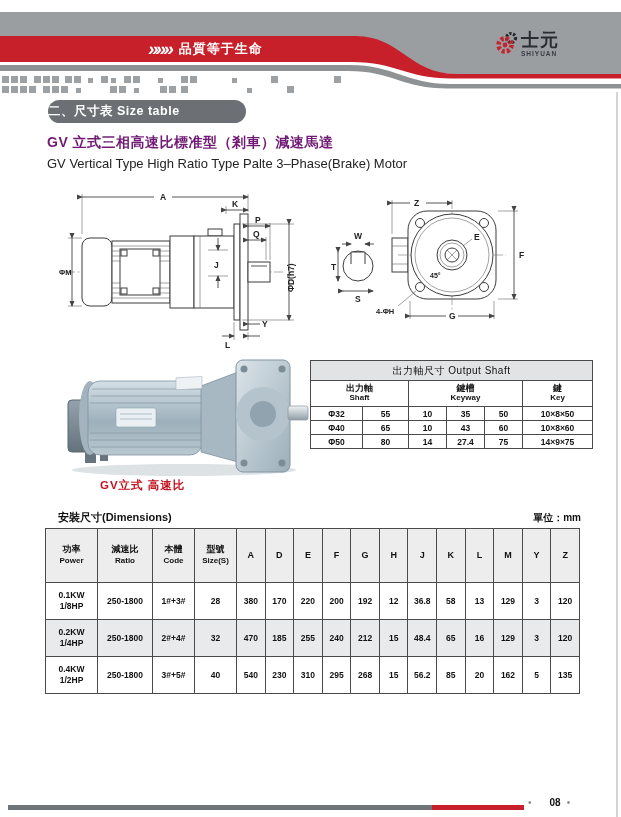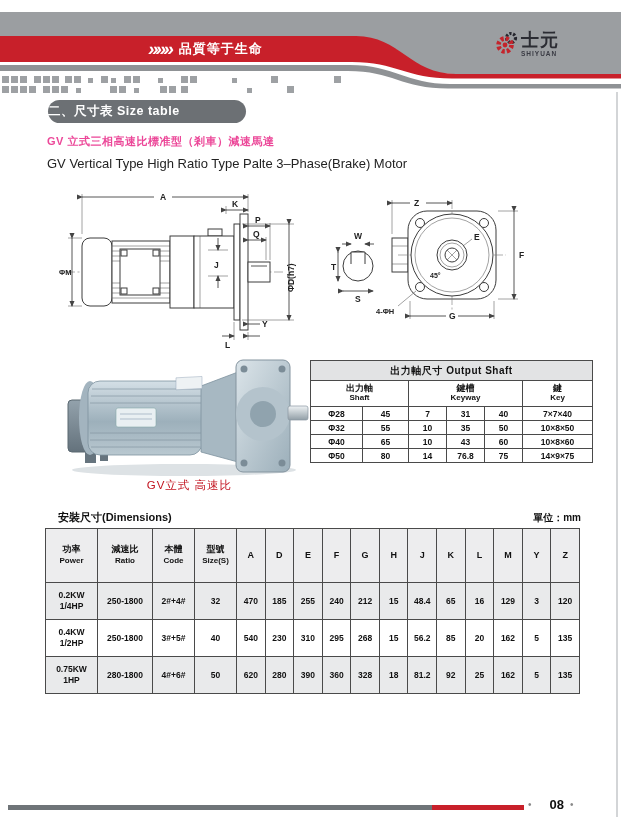--- a/index.html
+++ b/index.html
@@ -12,40 +12,40 @@
   .slogan { position:absolute; left:148px; top:40px; display:flex; align-items:center; gap:8px; color:#fff; }
   .slogan .chev { font-weight:bold; font-size:19px; letter-spacing:-3px; line-height:18px; font-style:italic; }
   .slogan .txt { font-weight:bold; font-size:13px; letter-spacing:1px; }
   .logo { position:absolute; left:495px; top:30px; display:flex; align-items:center; gap:2px; }
   .logo .name { font-size:18px; font-weight:bold; color:#2b2c33; line-height:18px; letter-spacing:1px; }
   .logo .sub { font-size:6.5px; font-weight:bold; color:#3a3b44; letter-spacing:1px; margin-top:1px; }
 
   .pill { position:absolute; left:48px; top:100px; width:198px; height:23px; background:#6c7074;
           border-radius:12px; color:#fff; font-size:12.5px; font-weight:bold; text-align:left; line-height:23px; letter-spacing:.5px; }
 
-  .title-zh { position:absolute; left:47px; top:134px; font-size:11px; font-weight:bold; color:#ec4899; letter-spacing:.5px;}
+  .title-zh { position:absolute; left:47px; top:134px; font-size:14px; font-weight:bold; color:#701a75; letter-spacing:.5px;}
   .title-en { position:absolute; left:47px; top:156px; font-size:13px; color:#232323; }
 
   .drawing { position:absolute; }
   svg text { font-family:"Liberation Sans","DejaVu Sans",sans-serif; font-size:8.5px; font-weight:bold; fill:#222; }
   svg .dim  { stroke:#444; stroke-width:.9; fill:none; }
   svg .thin { stroke:#555; stroke-width:.55; fill:none; }
   svg .body { stroke:#3c3c3c; stroke-width:1; fill:#fff; }
   svg .cl   { stroke:#777; stroke-width:.6; stroke-dasharray:9 2.5 2 2.5; fill:none; }
 
   
   .photo { position:absolute; left:58px; top:354px; }
-  .photo-cap { position:absolute; left:100px; top:478px; width:132px; text-align:right;
-               color:#c2131f; font-weight:normal; font-size:11.5px; letter-spacing:1px; }
+  .photo-cap { position:absolute; left:100px; top:478px; width:132px; text-align:left;
+               color:#c2131f; font-weight:bold; font-size:11.5px; letter-spacing:1px; }
 
   
   table { border-collapse:collapse; table-layout:fixed; }
   td,th { border:1px solid #4a4a4a; text-align:center; vertical-align:middle; padding:0; color:#111; }
   .os-table { position:absolute; left:310px; top:360px; width:282px; font-size:9px; }
-  .os-table .t-title { background:#e2e3e4; font-size:10px; font-weight:bold; height:20px; letter-spacing:.5px;text-align:center; }
+  .os-table .t-title { background:#e2e3e4; font-size:10px; font-weight:normal; height:20px; letter-spacing:.5px;text-align:center; }
   .os-table .grp { height:26px; font-weight:bold; line-height:1.1; }
   .os-table .grp .en { font-weight:bold; font-size:8px; display:block; }
   .os-table .colh { height:16px; font-weight:bold; }
   .os-table td { height:14px; font-weight:bold; font-size:8.5px; }
 
   .dim-cap-l { position:absolute; left:58px; top:510px; font-size:11px; font-weight:bold; color:#111; }
   .dim-cap-r { position:absolute; right:40px; top:511px; font-size:10px; font-weight:bold; color:#111; }
 
   
   .dims-table { position:absolute; left:45px; top:528px; width:535px; font-size:8.5px; }
@@ -53,21 +53,21 @@
   .dims-table th .en { font-weight:bold; font-size:8px; display:block; }
   .dims-table td { height:37px; font-weight:bold; }
   .dims-table tr.alt td { background:#e9eaeb; }
   .pwr div { line-height:1.35; }
 
   
   .foot-gray { position:absolute; left:8px; top:805px; width:424px; height:5px; background:#6f7478; }
   .foot-red  { position:absolute; left:432px; top:805px; width:92px; height:5px; background:#c8202a; }
   .foot-page { position:absolute; left:528px; top:797px; width:70px; display:flex; align-items:center; gap:6px; }
   .foot-page .dot { color:#8a8a8a; font-size:10px; }
-  .foot-page .num { color:#101010; font-weight:bold; font-size:13px;padding-left:12px; }
+  .foot-page .num { color:#101010; font-weight:bold; font-size:10px;padding-left:12px; }
   .edge-line { position:absolute; left:616px; top:92px; width:2px; height:725px; background:#d3d5d7; }
 </style>
 </head>
 <body>
 
 <div class="page">
 
   <svg class="hdr-svg" width="621" height="100" viewBox="0 0 621 100">
     <path d="M0,12 H621 V74 H454 C422,74 410,63 398,51 C390,42 376,60 352,60 H0 Z" fill="#9b9ea1"></path>
     <path d="M0,65 H350 C394,65 406,84 450,84 H621 V88.5 H448 C402,88.5 392,71 348,71 H0 Z" fill="#8f9295"></path>
@@ -341,48 +341,40 @@
         <th colspan="3" class="grp">
           <span>鍵槽</span><span class="en">Keyway</span>
         </th>
         <th class="grp">
           <span>鍵</span><span class="en">Key</span>
         </th>
       </tr>
     </thead>
     <tbody>
         <tr>
-          <td>Φ28</td>
-          <td>45</td>
-          <td>7</td>
-          <td>31</td>
-          <td>40</td>
-          <td>7×7×40</td>
-        </tr>
-        <tr>
           <td>Φ32</td>
           <td>55</td>
           <td>10</td>
           <td>35</td>
           <td>50</td>
           <td>10×8×50</td>
         </tr>
         <tr>
           <td>Φ40</td>
           <td>65</td>
           <td>10</td>
           <td>43</td>
           <td>60</td>
           <td>10×8×60</td>
         </tr>
         <tr>
           <td>Φ50</td>
           <td>80</td>
           <td>14</td>
-          <td>76.8</td>
+          <td>27.4</td>
           <td>75</td>
           <td>14×9×75</td>
         </tr>
       </tbody>
   </table>
 
   <div class="dim-cap-l">安裝尺寸(Dimensions)</div>
   <div class="dim-cap-r">單位：mm</div>
 
   <table class="dims-table">
@@ -407,20 +399,41 @@
         <th>H</th>
         <th>J</th>
         <th>K</th>
         <th>L</th>
         <th>M</th>
         <th>Y</th>
         <th>Z</th>
       </tr>
     </thead>
     <tbody>
+        <tr>
+          <td class="pwr">
+            <div>0.1KW</div>
+            <div>1/8HP</div>
+          </td>
+          <td>250-1800</td>
+          <td>1#+3#</td>
+          <td>28</td>
+          <td>380</td>
+          <td>170</td>
+          <td>220</td>
+          <td>200</td>
+          <td>192</td>
+          <td>12</td>
+          <td>36.8</td>
+          <td>58</td>
+          <td>13</td>
+          <td>129</td>
+          <td>3</td>
+          <td>120</td>
+        </tr>
         <tr class="alt">
           <td class="pwr">
             <div>0.2KW</div>
             <div>1/4HP</div>
           </td>
           <td>250-1800</td>
           <td>2#+4#</td>
           <td>32</td>
           <td>470</td>
           <td>185</td>
@@ -449,41 +462,20 @@
           <td>295</td>
           <td>268</td>
           <td>15</td>
           <td>56.2</td>
           <td>85</td>
           <td>20</td>
           <td>162</td>
           <td>5</td>
           <td>135</td>
         </tr>
-        <tr class="alt">
-          <td class="pwr">
-            <div>0.75KW</div>
-            <div>1HP</div>
-          </td>
-          <td>280-1800</td>
-          <td>4#+6#</td>
-          <td>50</td>
-          <td>620</td>
-          <td>280</td>
-          <td>390</td>
-          <td>360</td>
-          <td>328</td>
-          <td>18</td>
-          <td>81.2</td>
-          <td>92</td>
-          <td>25</td>
-          <td>162</td>
-          <td>5</td>
-          <td>135</td>
-        </tr>
       </tbody>
   </table>
 
   <div class="foot-gray"></div>
   <div class="foot-red"></div>
   <div class="foot-page">
     <span class="dot">•</span>
     <span class="num">08</span>
     <span class="dot">•</span>
   </div>

